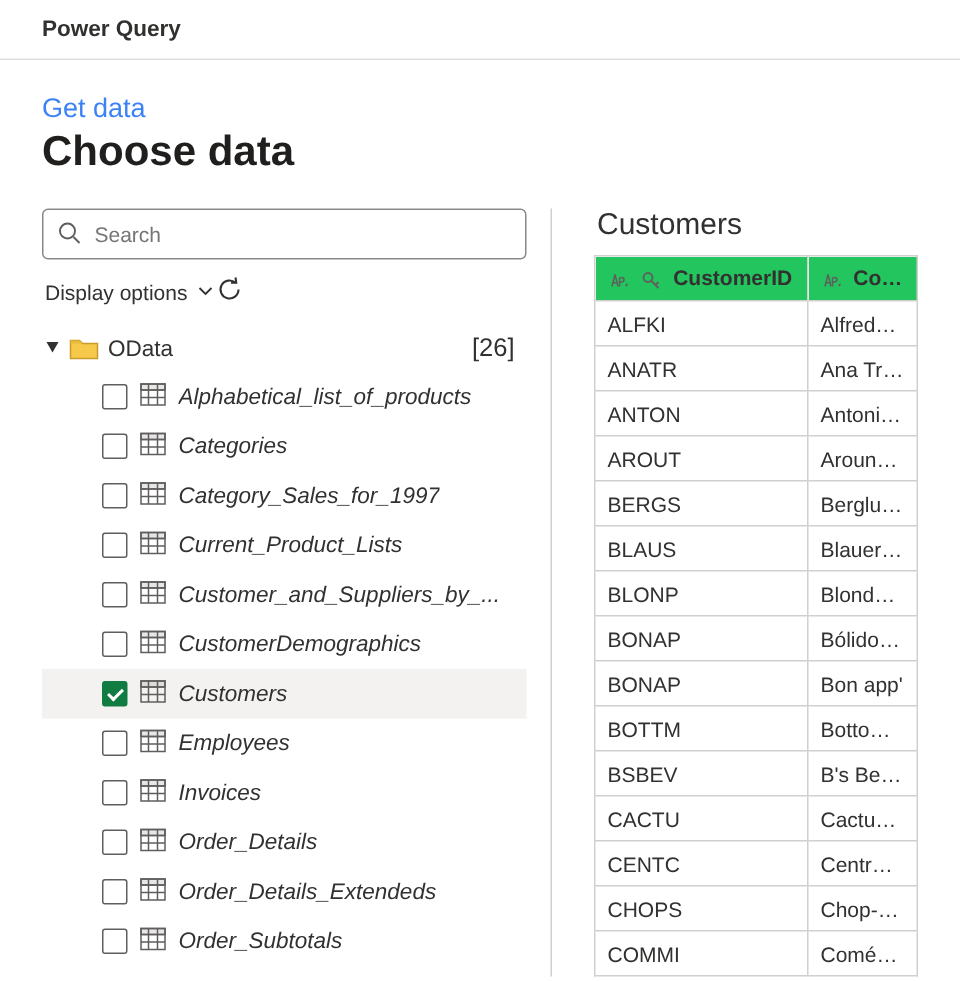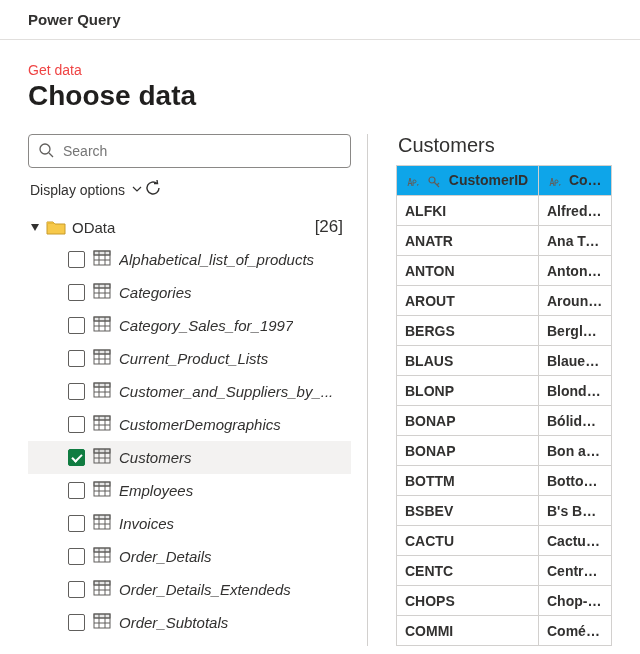--- a/index.html
+++ b/index.html
@@ -19,22 +19,22 @@
     align-items: center;
     padding: 0 28px;
     font-weight: 700;
     font-size: 15px;
     color: #323130;
   }
   .content {
     padding: 22px 28px 0 28px;
   }
   .subtitle {
-    font-size: 14px;
-    color: #ef4444;
+    font-size: 18px;
+    color: #3b82f6;
     margin-bottom: 2px;
   }
   .main-title {
     font-size: 28px;
     font-weight: 600;
     color: #201f1e;
     margin-bottom: 22px;
   }
   .columns {
     display: flex;
@@ -161,24 +161,23 @@
     table-layout: fixed;
   }
   .data-table th, .data-table td {
     border: 1px solid #d2d0ce;
     text-align: left;
     padding: 5px 8px;
     white-space: nowrap;
     overflow: hidden;
     text-overflow: ellipsis;
     height: 30px;
-    font-weight: bold;
   }
   .data-table th {
-    background: #0ea5e9;
+    background: #22c55e;
     font-weight: 600;
     color: #323130;
   }
   .col-icon {
     display: inline-flex;
     align-items: center;
     gap: 2px;
     vertical-align: middle;
     margin-right: 4px;
   }

